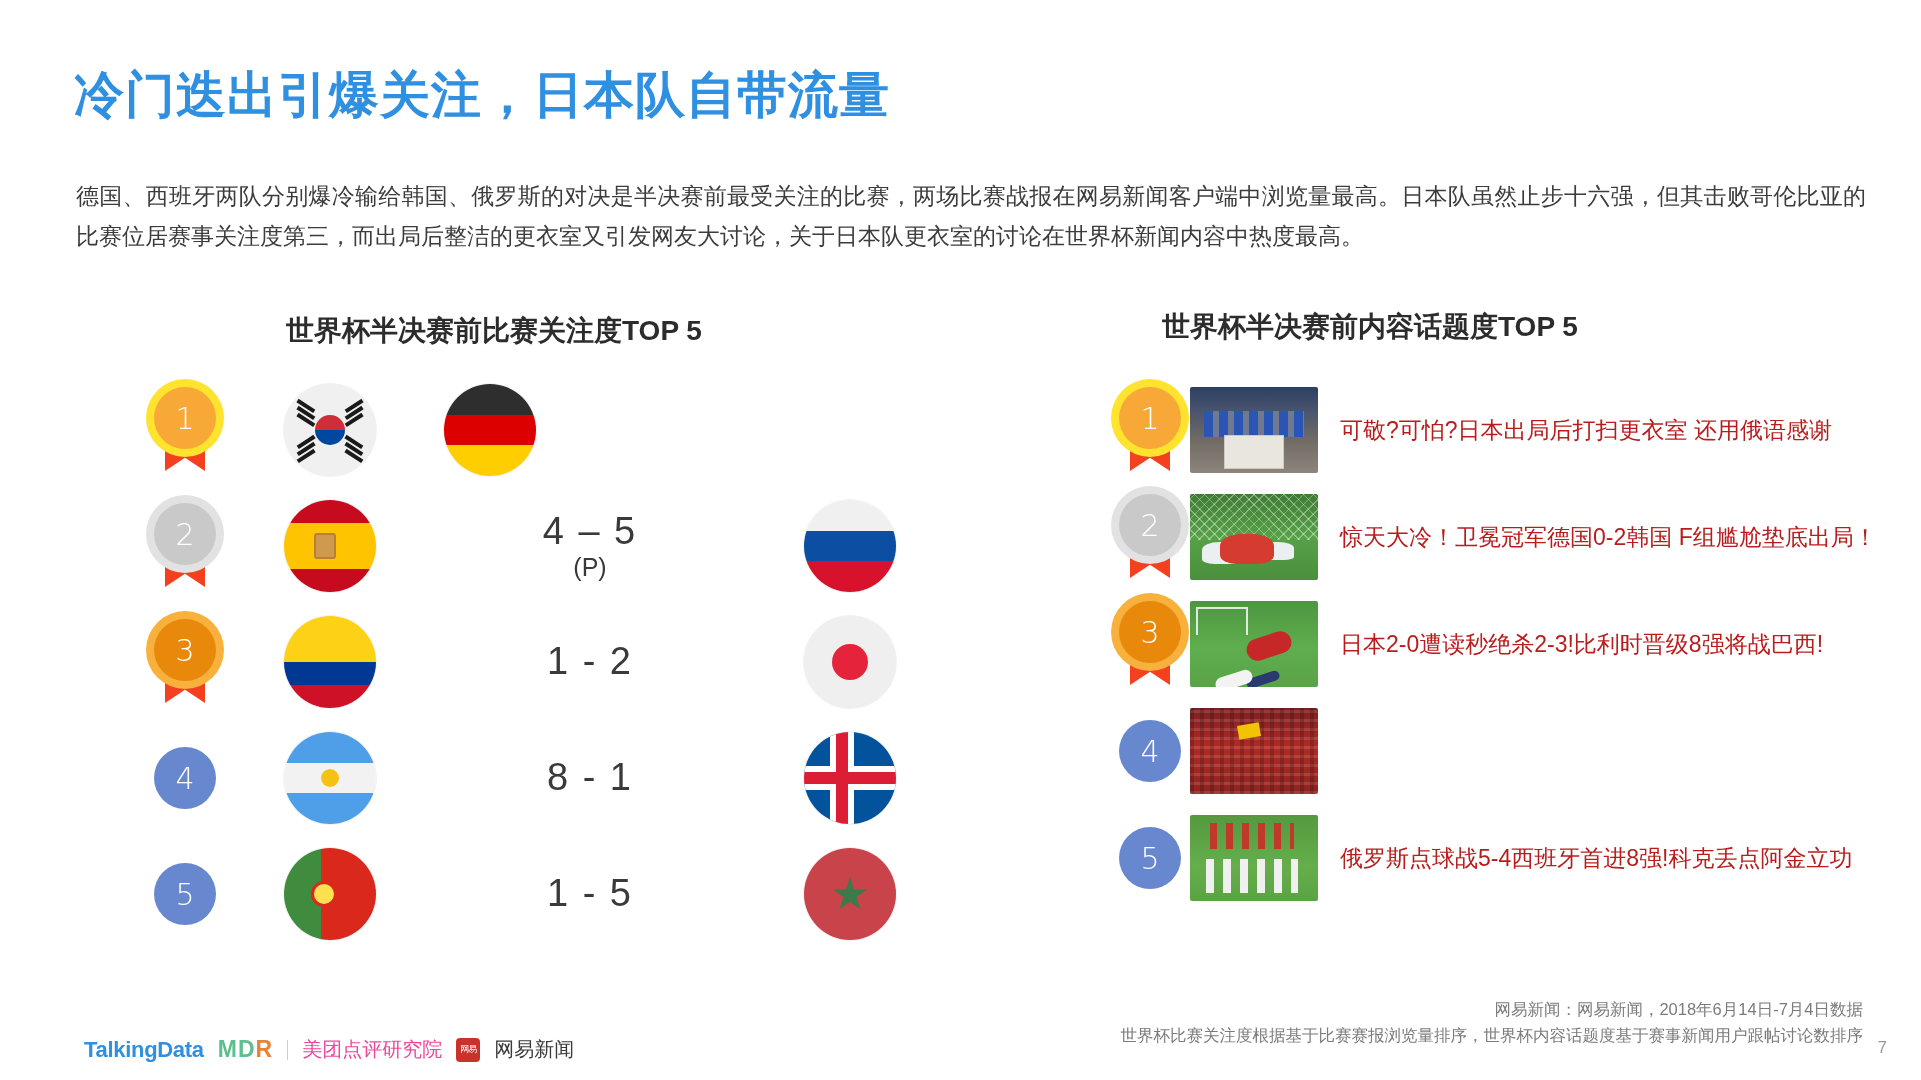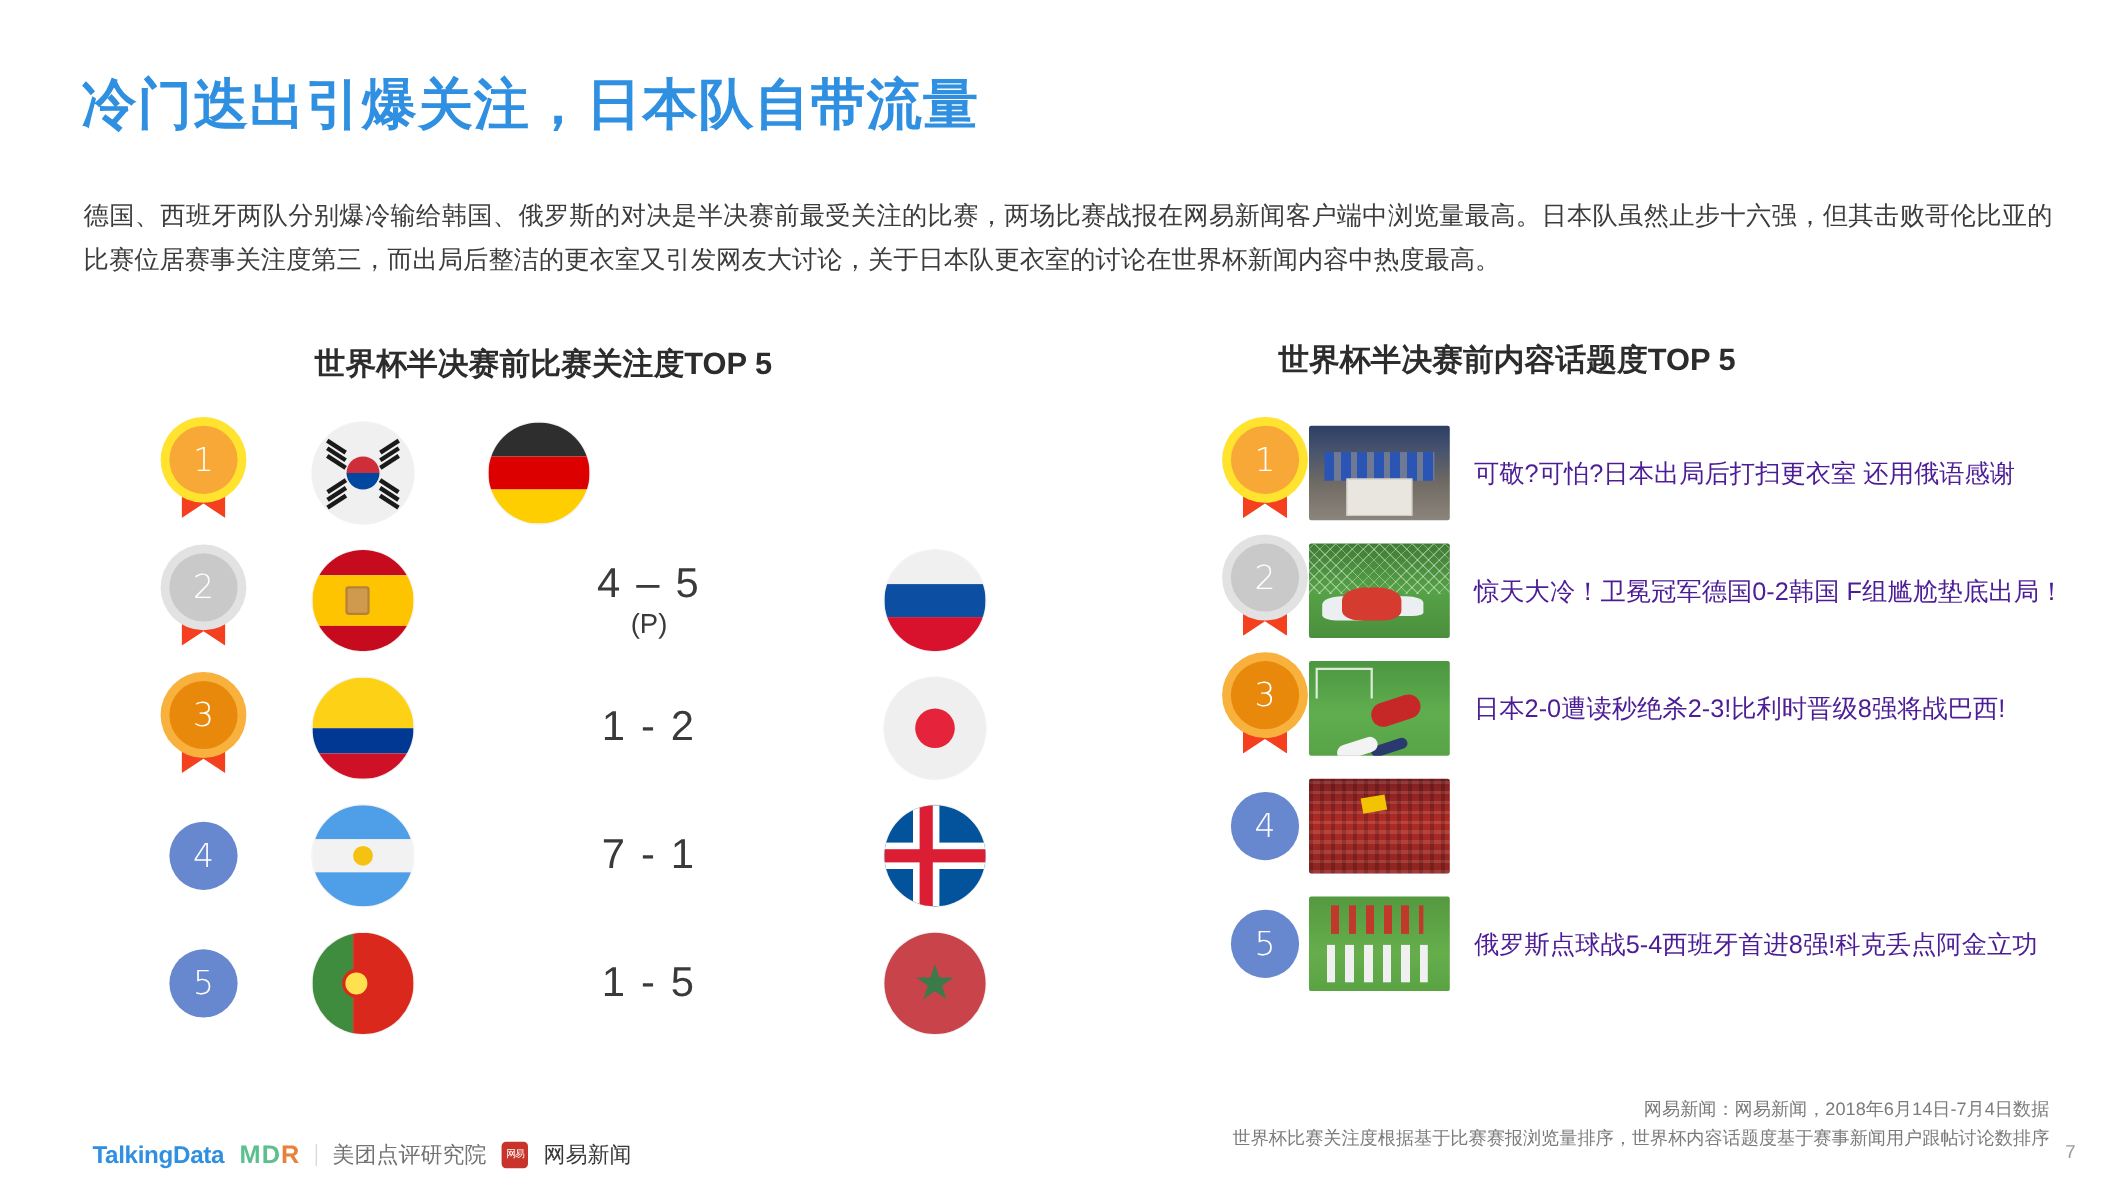--- a/index.html
+++ b/index.html
@@ -163,21 +163,21 @@
   .news-rank { width: 80px; display: flex; justify-content: center; }
   .news-thumb {
     width: 128px; height: 86px; flex: 0 0 128px;
     border-radius: 2px; overflow: hidden; position: relative;
     margin-right: 22px;
   }
   .news-text {
     flex: 1;
     font-size: 23px;
     line-height: 34px;
-    color: #4c1d95;
+    color: #b91c1c;
   }
 
   
   .th1 { background: linear-gradient(180deg,#2c3f63 0%,#47536e 26%,#6f6a63 60%,#8c857c 100%); }
   .th1::before { content:""; position:absolute; left:14px; top:24px; width:100px; height:26px;
                  background: repeating-linear-gradient(90deg,#2b55b5 0 9px,#6f7a92 9px 15px); }
   .th1::after  { content:""; position:absolute; left:34px; top:48px; width:58px; height:32px;
                  background:#e9e6df; border:1px solid #cfcac0; }
   .th2 { background: linear-gradient(180deg,#3f7b34 0%,#56a247 50%,#4b8f3c 100%); }
   .th2::before { content:""; position:absolute; left:0; top:0; width:100%; height:46px;
@@ -225,21 +225,21 @@
     left: 84px;
     top: 1036px;
     display: flex;
     align-items: center;
     gap: 14px;
   }
   .logo-td { font-size: 22px; font-weight: bold; color: #2f8fe0; letter-spacing: -.3px; }
   .logo-mdr { font-size: 23px; font-weight: bold; color: #5bbf8f; letter-spacing: 1px; }
   .logo-mdr .r { color: #e8813a; }
   .logo-sep { width:1px; height:20px; background:#cfcfcf; }
-  .logo-mtdp { font-size: 20px; color: #737373; }
+  .logo-mtdp { font-size: 20px; color: #ec4899; }
   .logo-163 {
     width: 24px; height: 24px; background: #c8342b; border-radius: 4px;
     color: #fff; font-size: 9px; display:flex; align-items:center; justify-content:center;
     line-height:1; letter-spacing:-1px;
   }
   .logo-news { font-size: 20px; color: #3a3a3a; }
 </style>
 </head>
 <body>
 
@@ -345,21 +345,21 @@
     </div>
     <div class="flag-cell">
       <div class="flag f-ar">
         <div class="bandh top"></div>
         <div class="bandh mid"></div>
         <div class="bandh bot"></div>
         <div class="sun"></div>
       </div>
     </div>
     <div class="score-cell">
-      <span>7 - 1</span>
+      <span>8 - 1</span>
     </div>
     <div class="flag-cell">
       <div class="flag f-is">
         <div class="wv"></div>
         <div class="wh"></div>
         <div class="rv"></div>
         <div class="rh"></div>
       </div>
     </div>
   </div>

